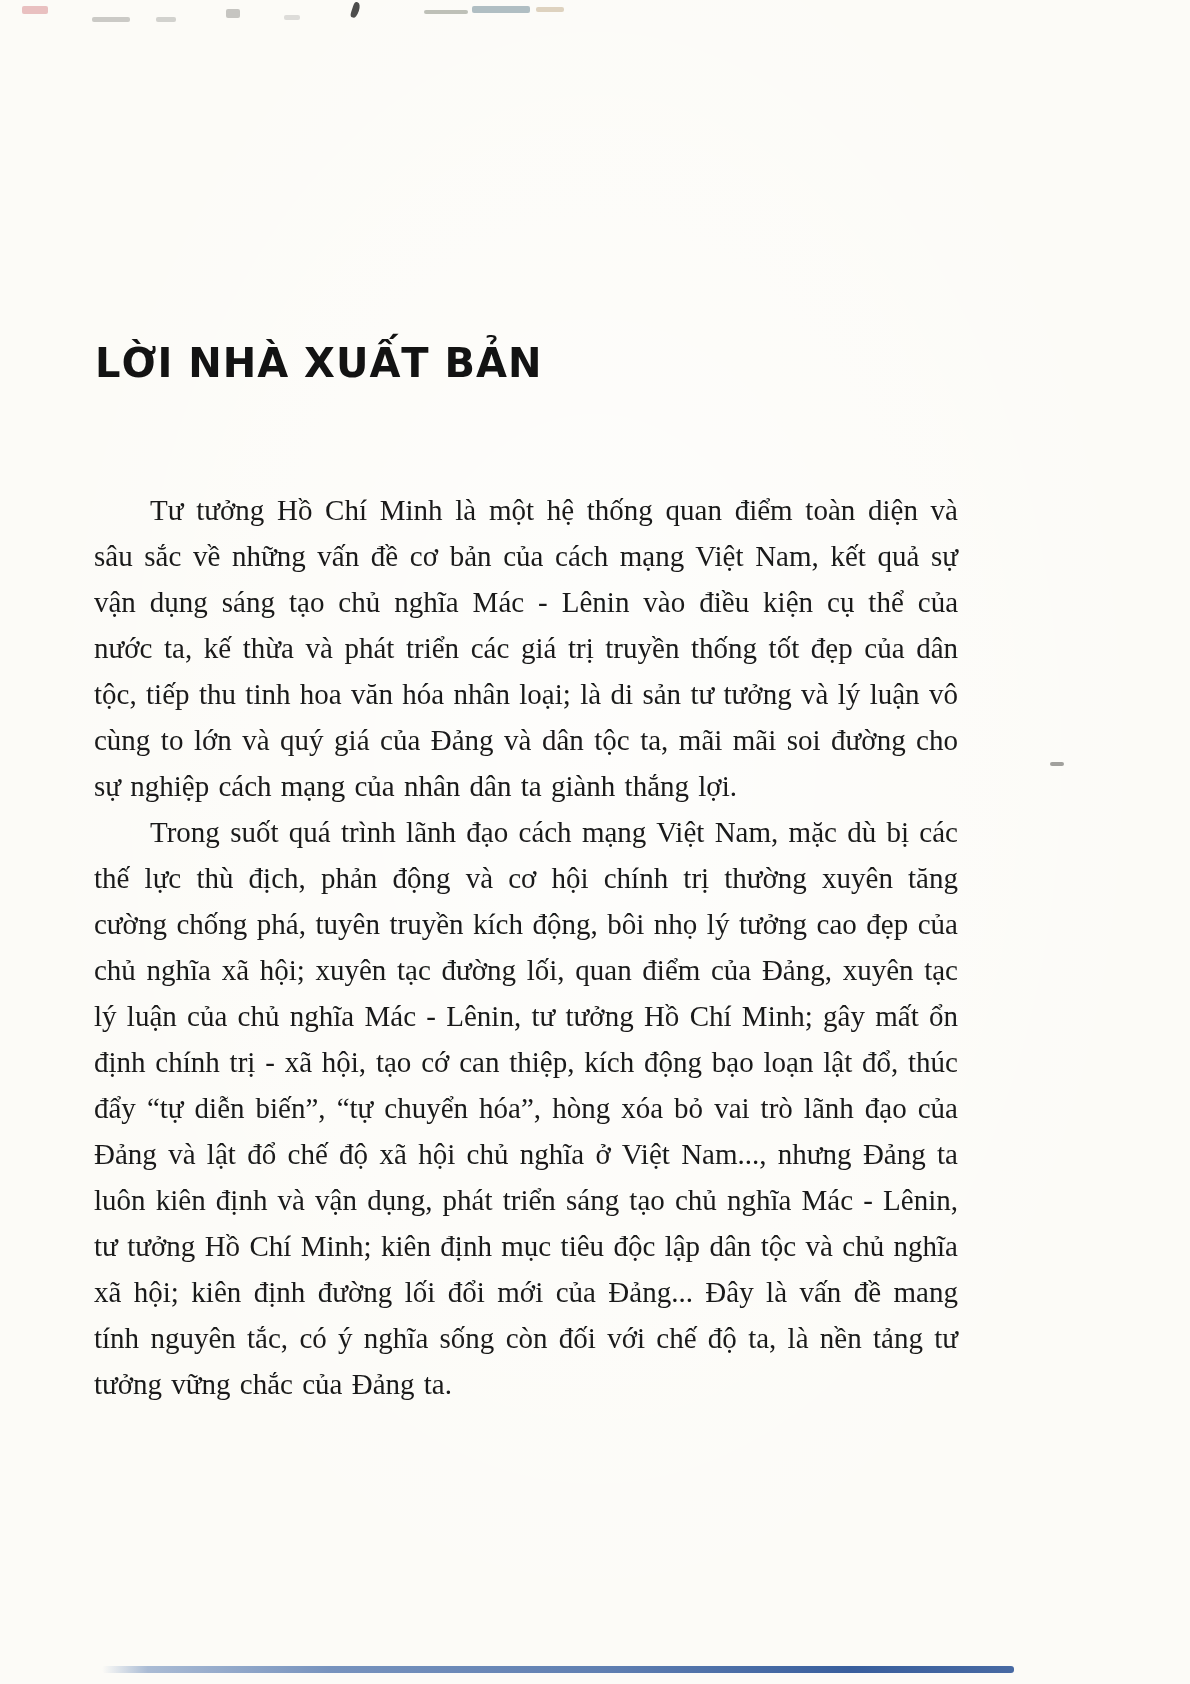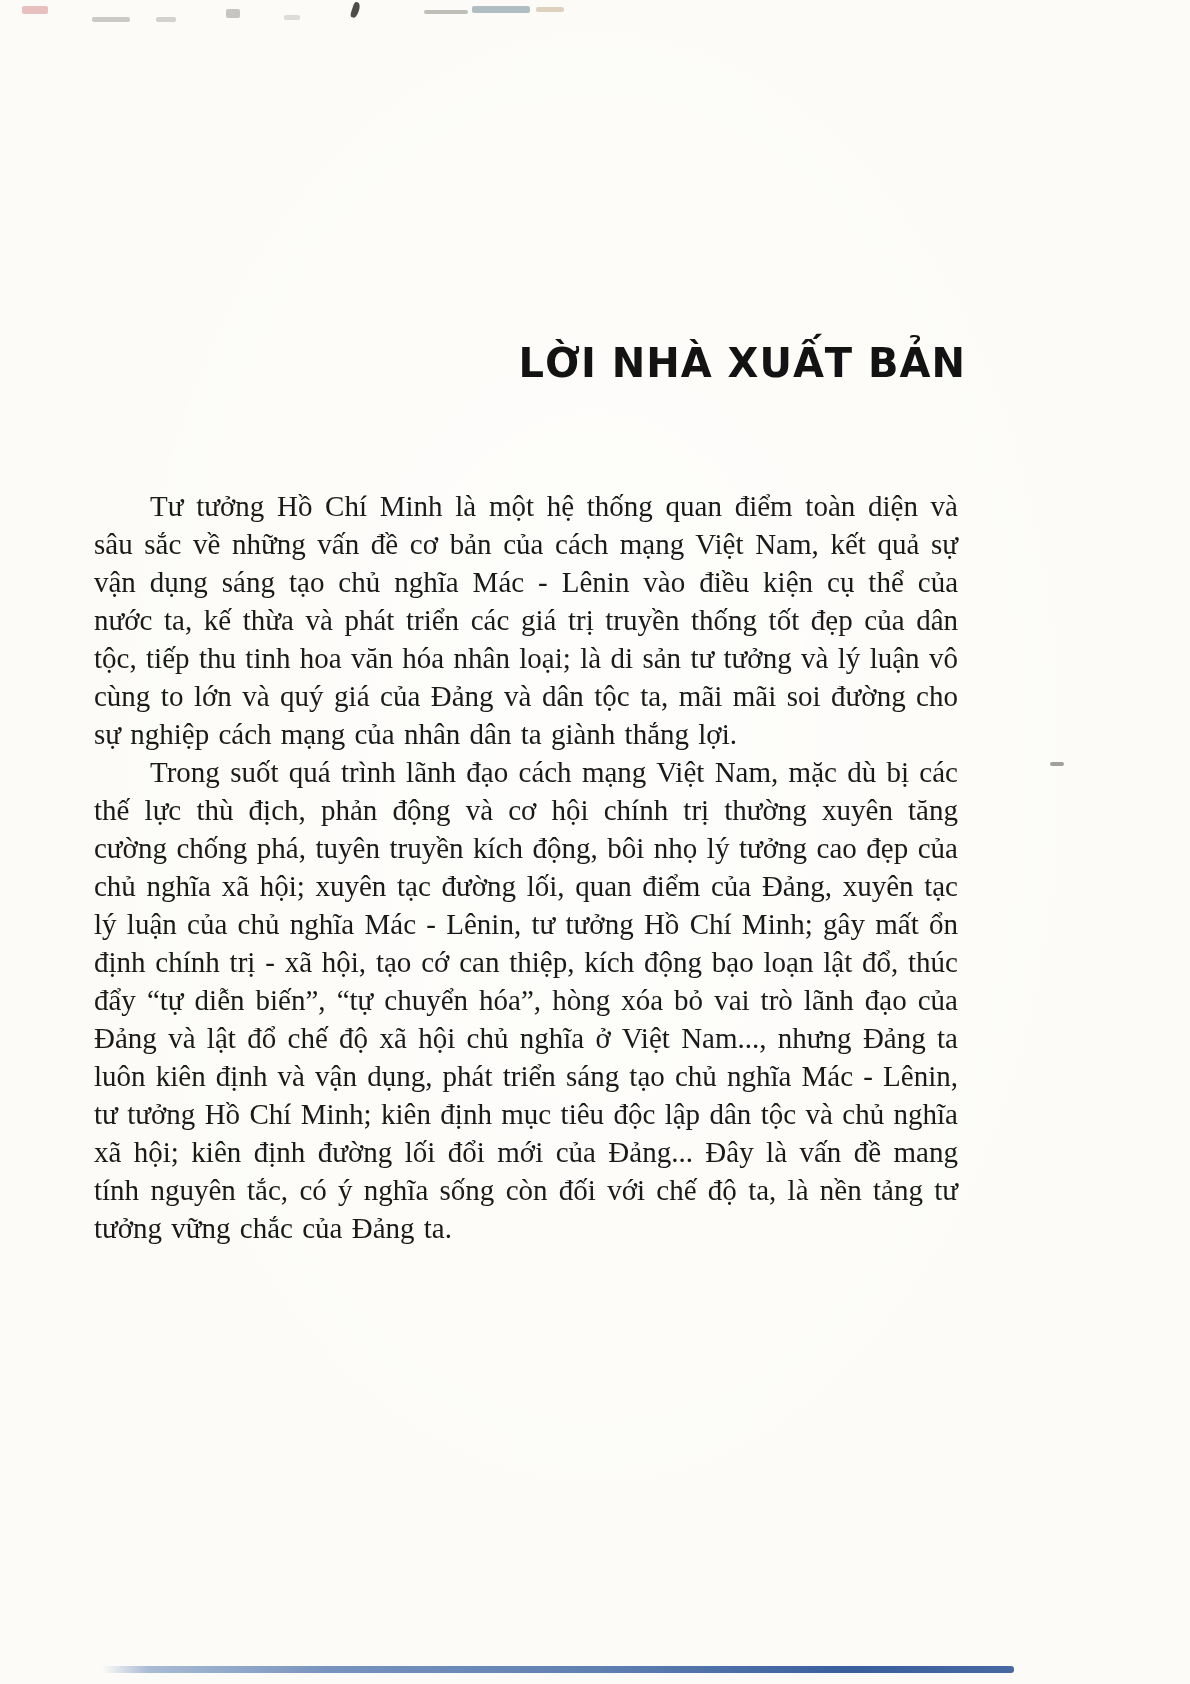--- a/index.html
+++ b/index.html
@@ -15,37 +15,37 @@
   .scan-page {
     position: absolute;
     inset: 0;
     background:
       radial-gradient(ellipse at 50% 45%, rgba(255,255,255,0.6) 0%, rgba(250,249,244,0) 70%),
       #fcfbf7;
   }
   .heading {
     position: absolute;
     top: 340px;
-    left: 106px;
+    left: 95px;
     width: 860px;
     margin: 0;
-    text-align: right;
+    text-align: left;
     font-family: "DejaVu Sans", sans-serif;
     font-weight: 700;
     font-size: 40px;
     letter-spacing: 1px;
     color: #131313;
   }
   .body-block {
     position: absolute;
     top: 487px;
     left: 94px;
     width: 864px;
     font-size: 29px;
-    line-height: 38px;
+    line-height: 46px;
     color: #1a1a1a;
     text-align: justify;
     word-spacing: 2px;
   }
   .body-block p {
     margin: 0;
     text-indent: 56px;
   }
   
   .artifact { position: absolute; border-radius: 2px; }

